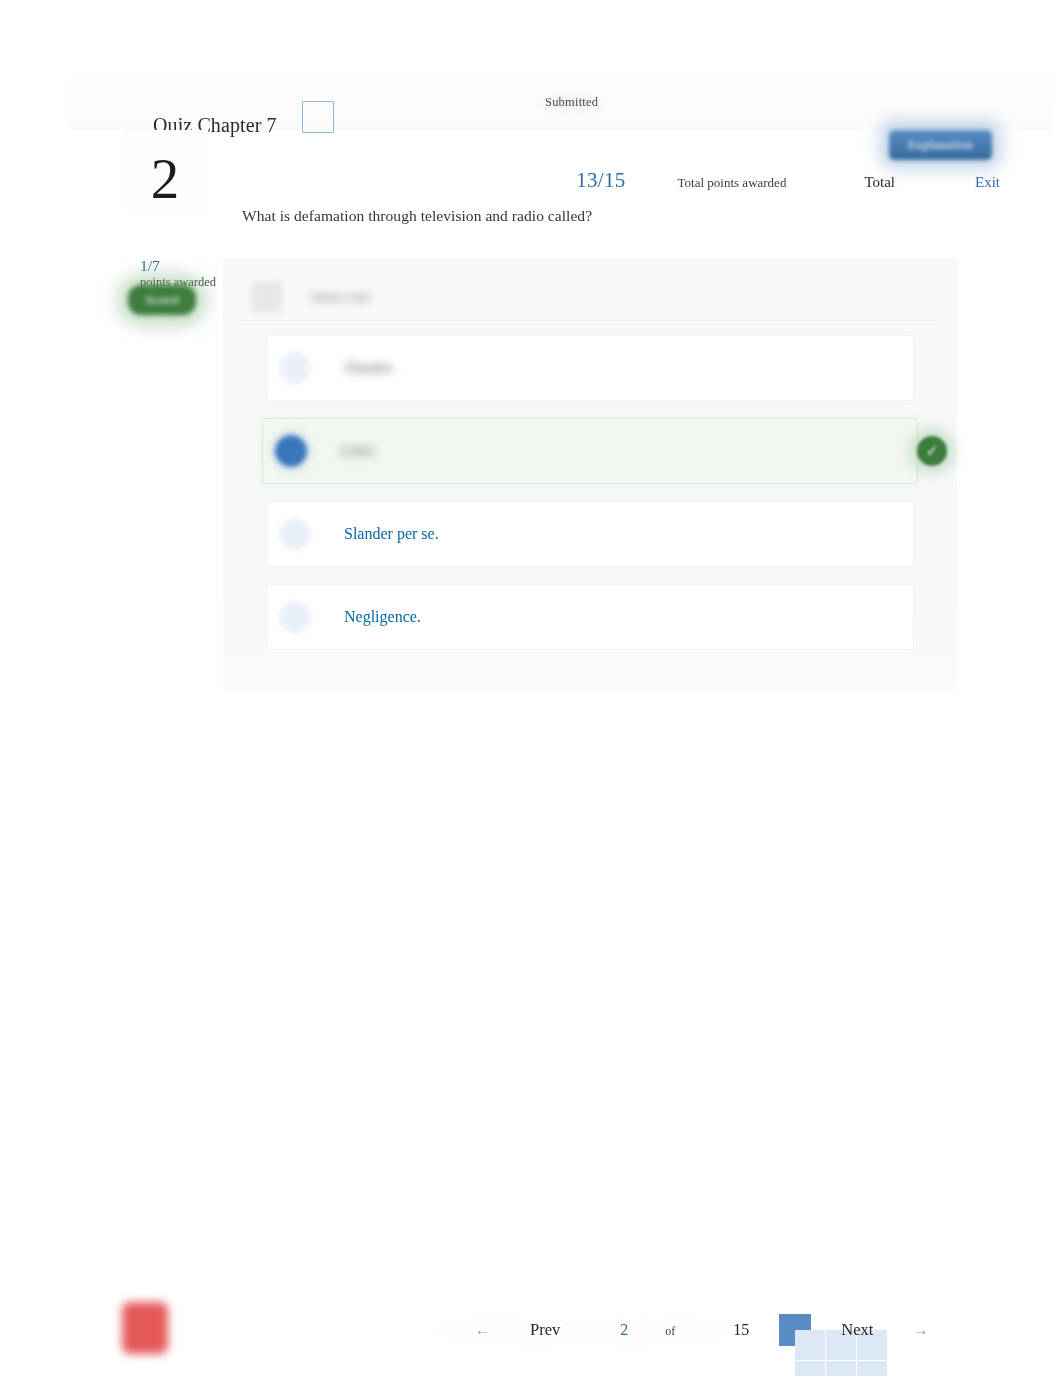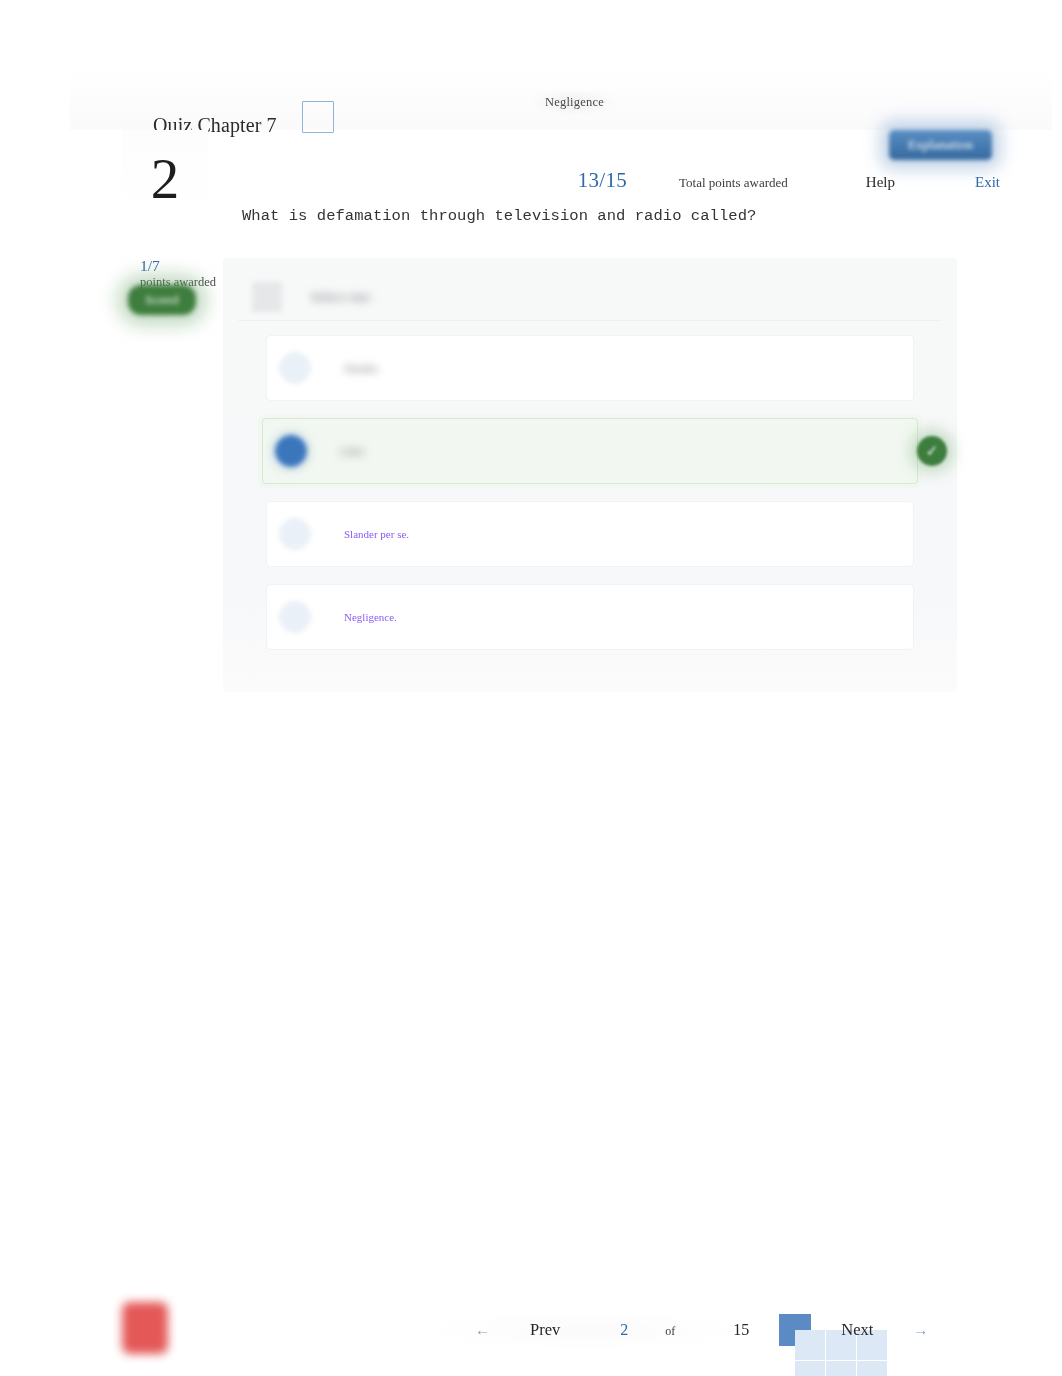--- a/index.html
+++ b/index.html
@@ -169,21 +169,20 @@
   }
 
   
   .question-text {
     position: absolute;
     left: 197px;
     top: 162px;
     font-size: 15.5px;
     color: #333333;
     letter-spacing: .05px;
-    font-family: Liberation Mono, monospace;
   }
 
   
   .answer-panel {
     position: absolute;
     left: 193px;
     top: 228px;
     width: 734px;
     height: 434px;
     background: linear-gradient(180deg,#f7f8f8 0%,#f7f8f9 78%,#fbfbfc 100%);
@@ -251,22 +250,22 @@
     opacity: .85;
   }
   .radio.selected {
     background: #3b76bd;
     border: 1px solid #3b76bd;
     opacity: 1;
     box-shadow: 0 0 10px 2px rgba(90,140,200,.35);
   }
 
   .opt-label {
-    font-size: 11px;
-    color: #8b5cf6;
+    font-size: 16px;
+    color: #0369a1;
   }
   .opt-label.blurred { filter: blur(4.2px); color: #6a6a6a; }
 
   .correct-check {
     position: absolute;
     right: -30px;
     top: 50%;
     transform: translateY(-50%);
     width: 30px;
     height: 30px;
@@ -336,26 +335,26 @@
 
 <div class="page">
 
   <div class="header">
 
     <div class="hdr-title-wrap">
       <span class="hdr-title">Quiz Chapter 7</span>
       <span class="hdr-title-icon"></span>
     </div>
 
-    <div class="submitted-badge">Negligence</div>
+    <div class="submitted-badge">Submitted</div>
 
     <div class="hdr-right">
       <span class="score-frac">13/15</span>
       <span class="score-label">Total points awarded</span>
-      <a class="hdr-link">Help</a>
+      <a class="hdr-link">Total</a>
       <a class="hdr-link accent">Exit</a>
     </div>
   </div>
 
   <button class="explanation-btn">Explanation</button>
 
   <div class="qnum-box">
     <span class="qnum">2</span>
   </div>
 

